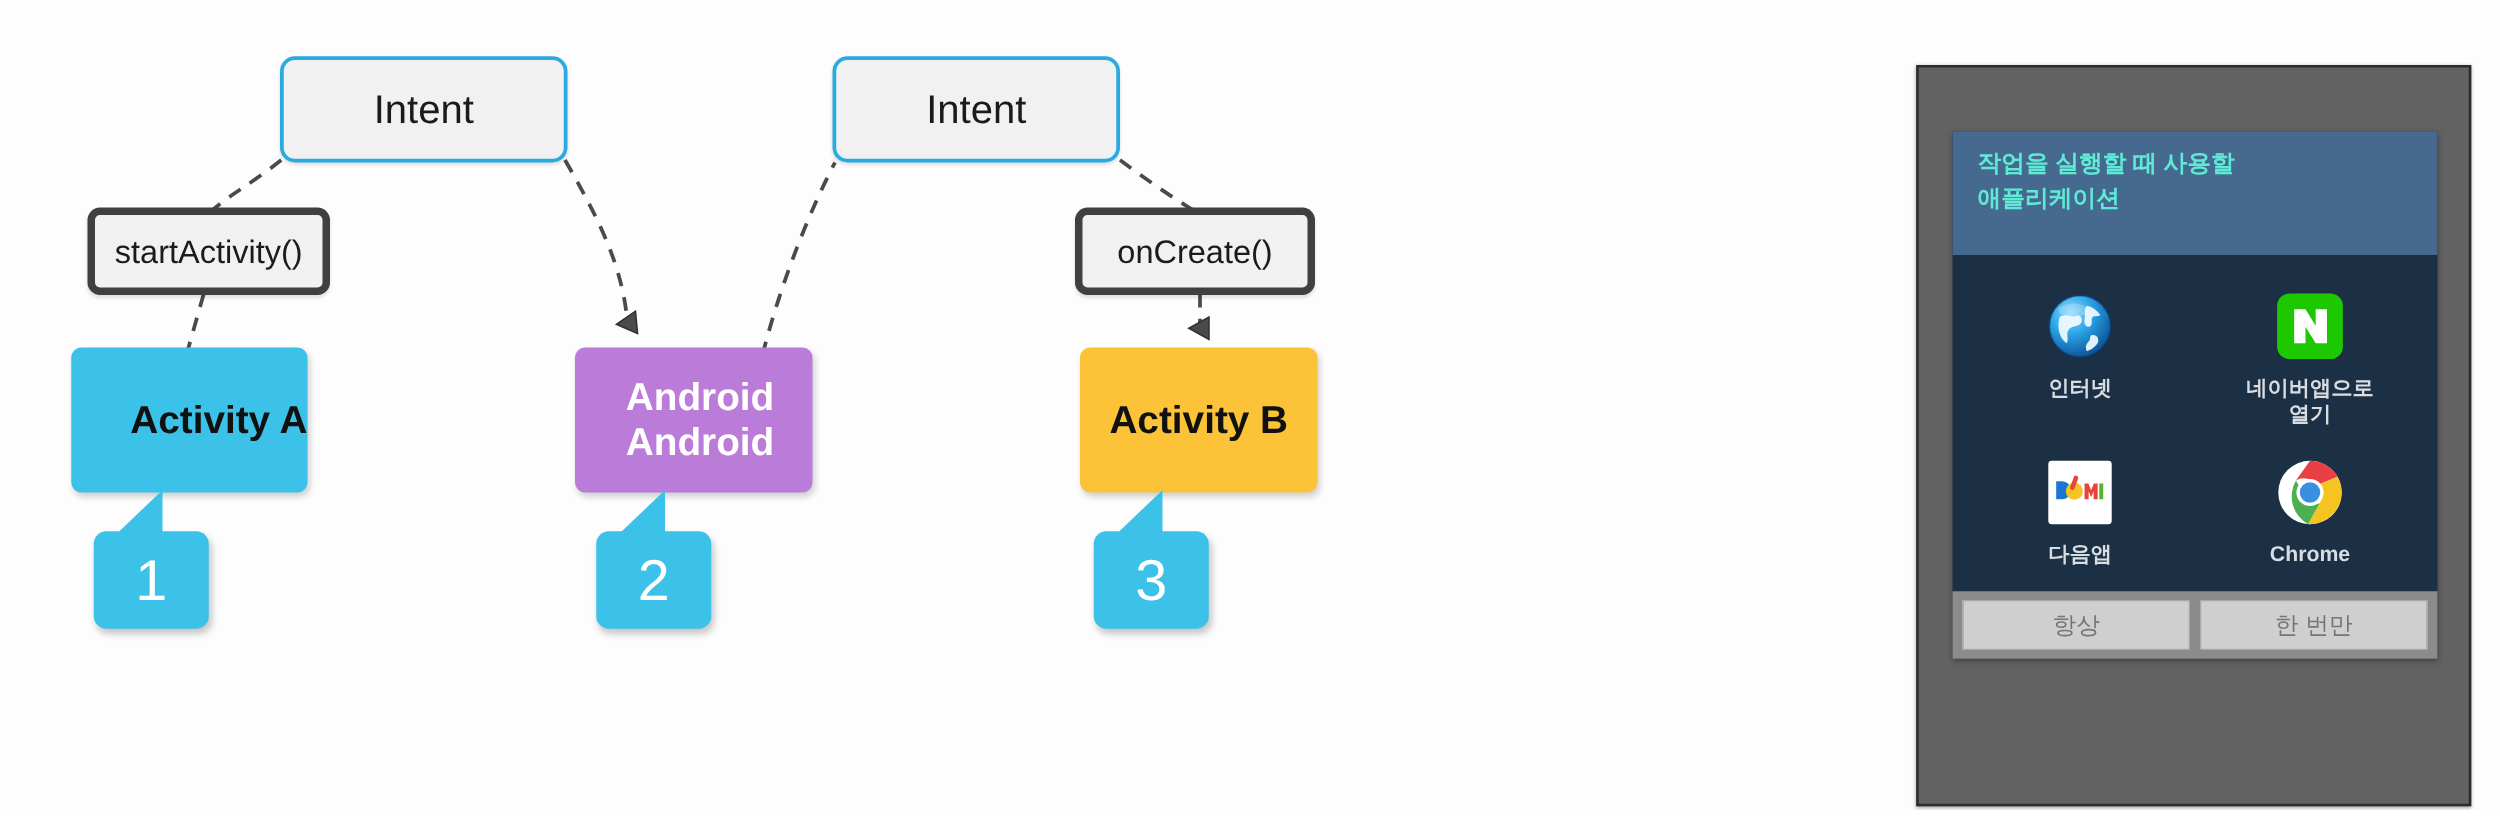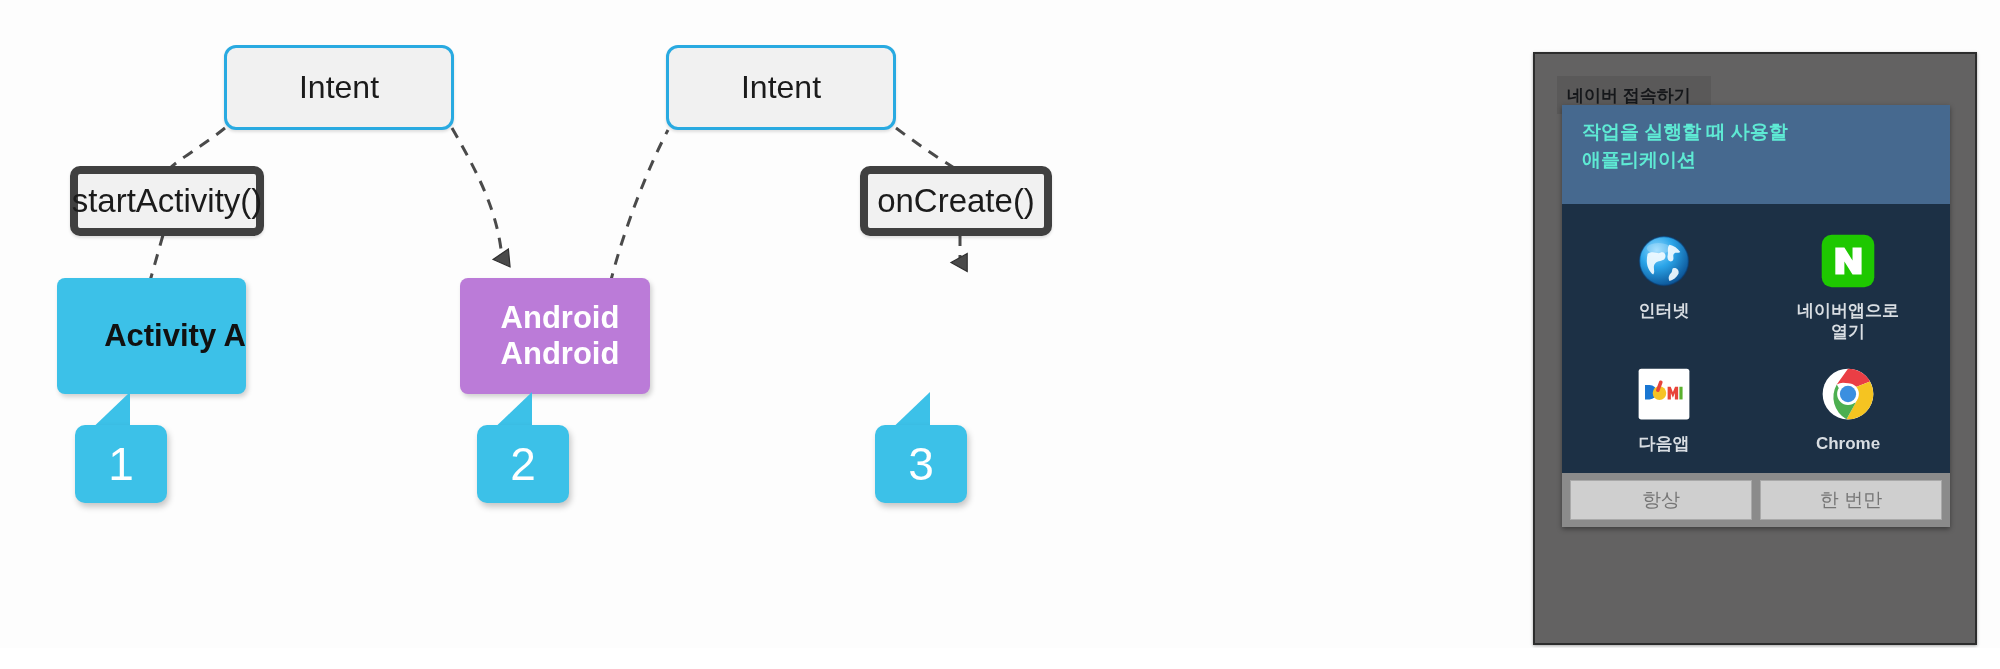--- a/index.html
+++ b/index.html
@@ -36,24 +36,24 @@
     box-sizing: border-box;
     display: flex;
     align-items: center;
     justify-content: center;
     text-align: center;
   }
 
   
   .pill {
     background: #f1f1f1;
-    border: 8px solid #404040;
+    border: 6px solid #404040;
     border-radius: 10px;
     color: #1b1b1b;
-    font-size: 33px;
+    font-size: 26px;
     font-weight: 400;
     box-shadow: 0 2px 3px rgba(0,0,0,0.12);
   }
   .pill.intent {
     border: 3px solid #29aae1;
     border-radius: 12px;
     font-size: 32px;
   }
 
   
@@ -228,43 +228,43 @@
 
     <div class="node block blue" style="left:57px; top:278px; width:189px; height:116px;">
       <span>Activity A</span>
     </div>
 
     <div class="node block purple" style="left:460px; top:278px; width:190px; height:116px; flex-direction:column;padding-left:10px;">
       <span>Android</span>
       <span>Android</span>
     </div>
 
+    <div class="node block amber" style="left:864px; top:278px; width:190px; height:116px;">
+      <span>Activity B</span>
+    </div>
 
     <div class="callout-tail" style="left:84px; top:392px;"></div>
     <div class="callout" style="left:75px; top:425px;">
       <span>1</span>
     </div>
 
     <div class="callout-tail" style="left:486px; top:392px;"></div>
     <div class="callout" style="left:477px; top:425px;">
       <span>2</span>
     </div>
 
     <div class="callout-tail" style="left:884px; top:392px;"></div>
     <div class="callout" style="left:875px; top:425px;">
       <span>3</span>
     </div>
 
   </div>
 
   <div id="phone">
 
-    <div id="phone-titlebar">
-      <span>네이버 접속하기</span>
-    </div>
 
     <div id="dialog">
 
       <div id="dialog-header">
         <div>작업을 실행할 때 사용할</div>
         <div>애플리케이션</div>
       </div>
 
       <div id="dialog-grid">
 

